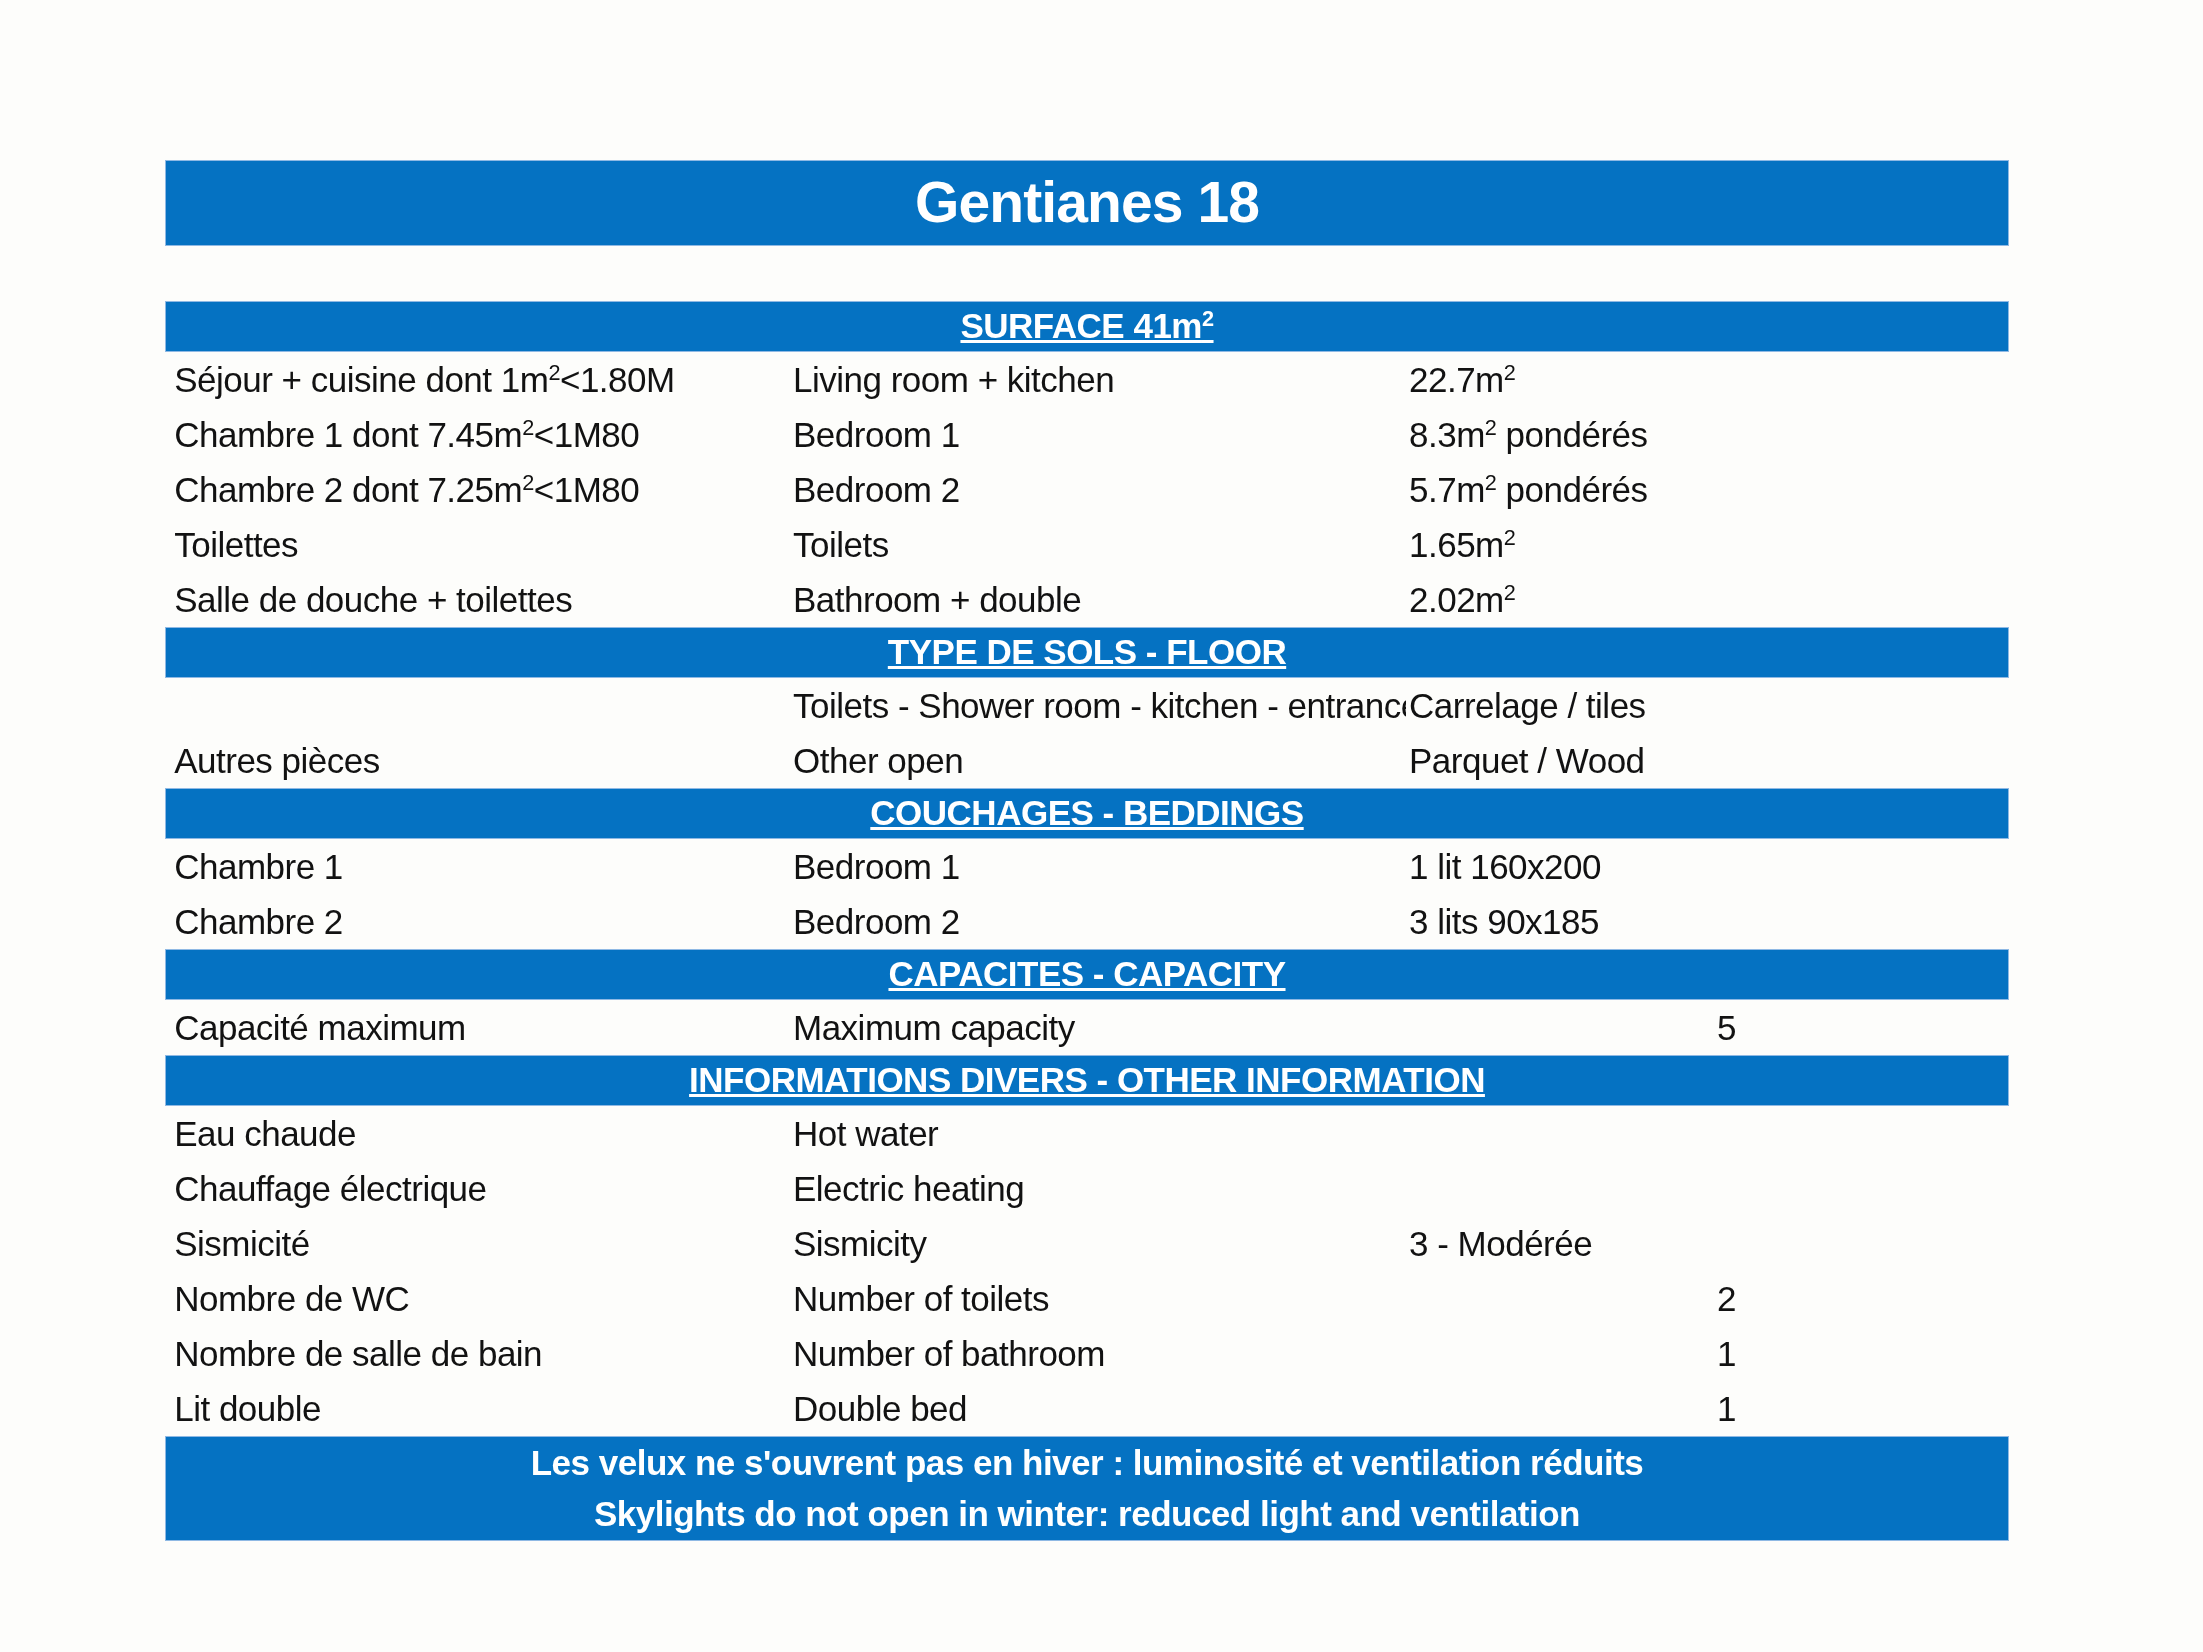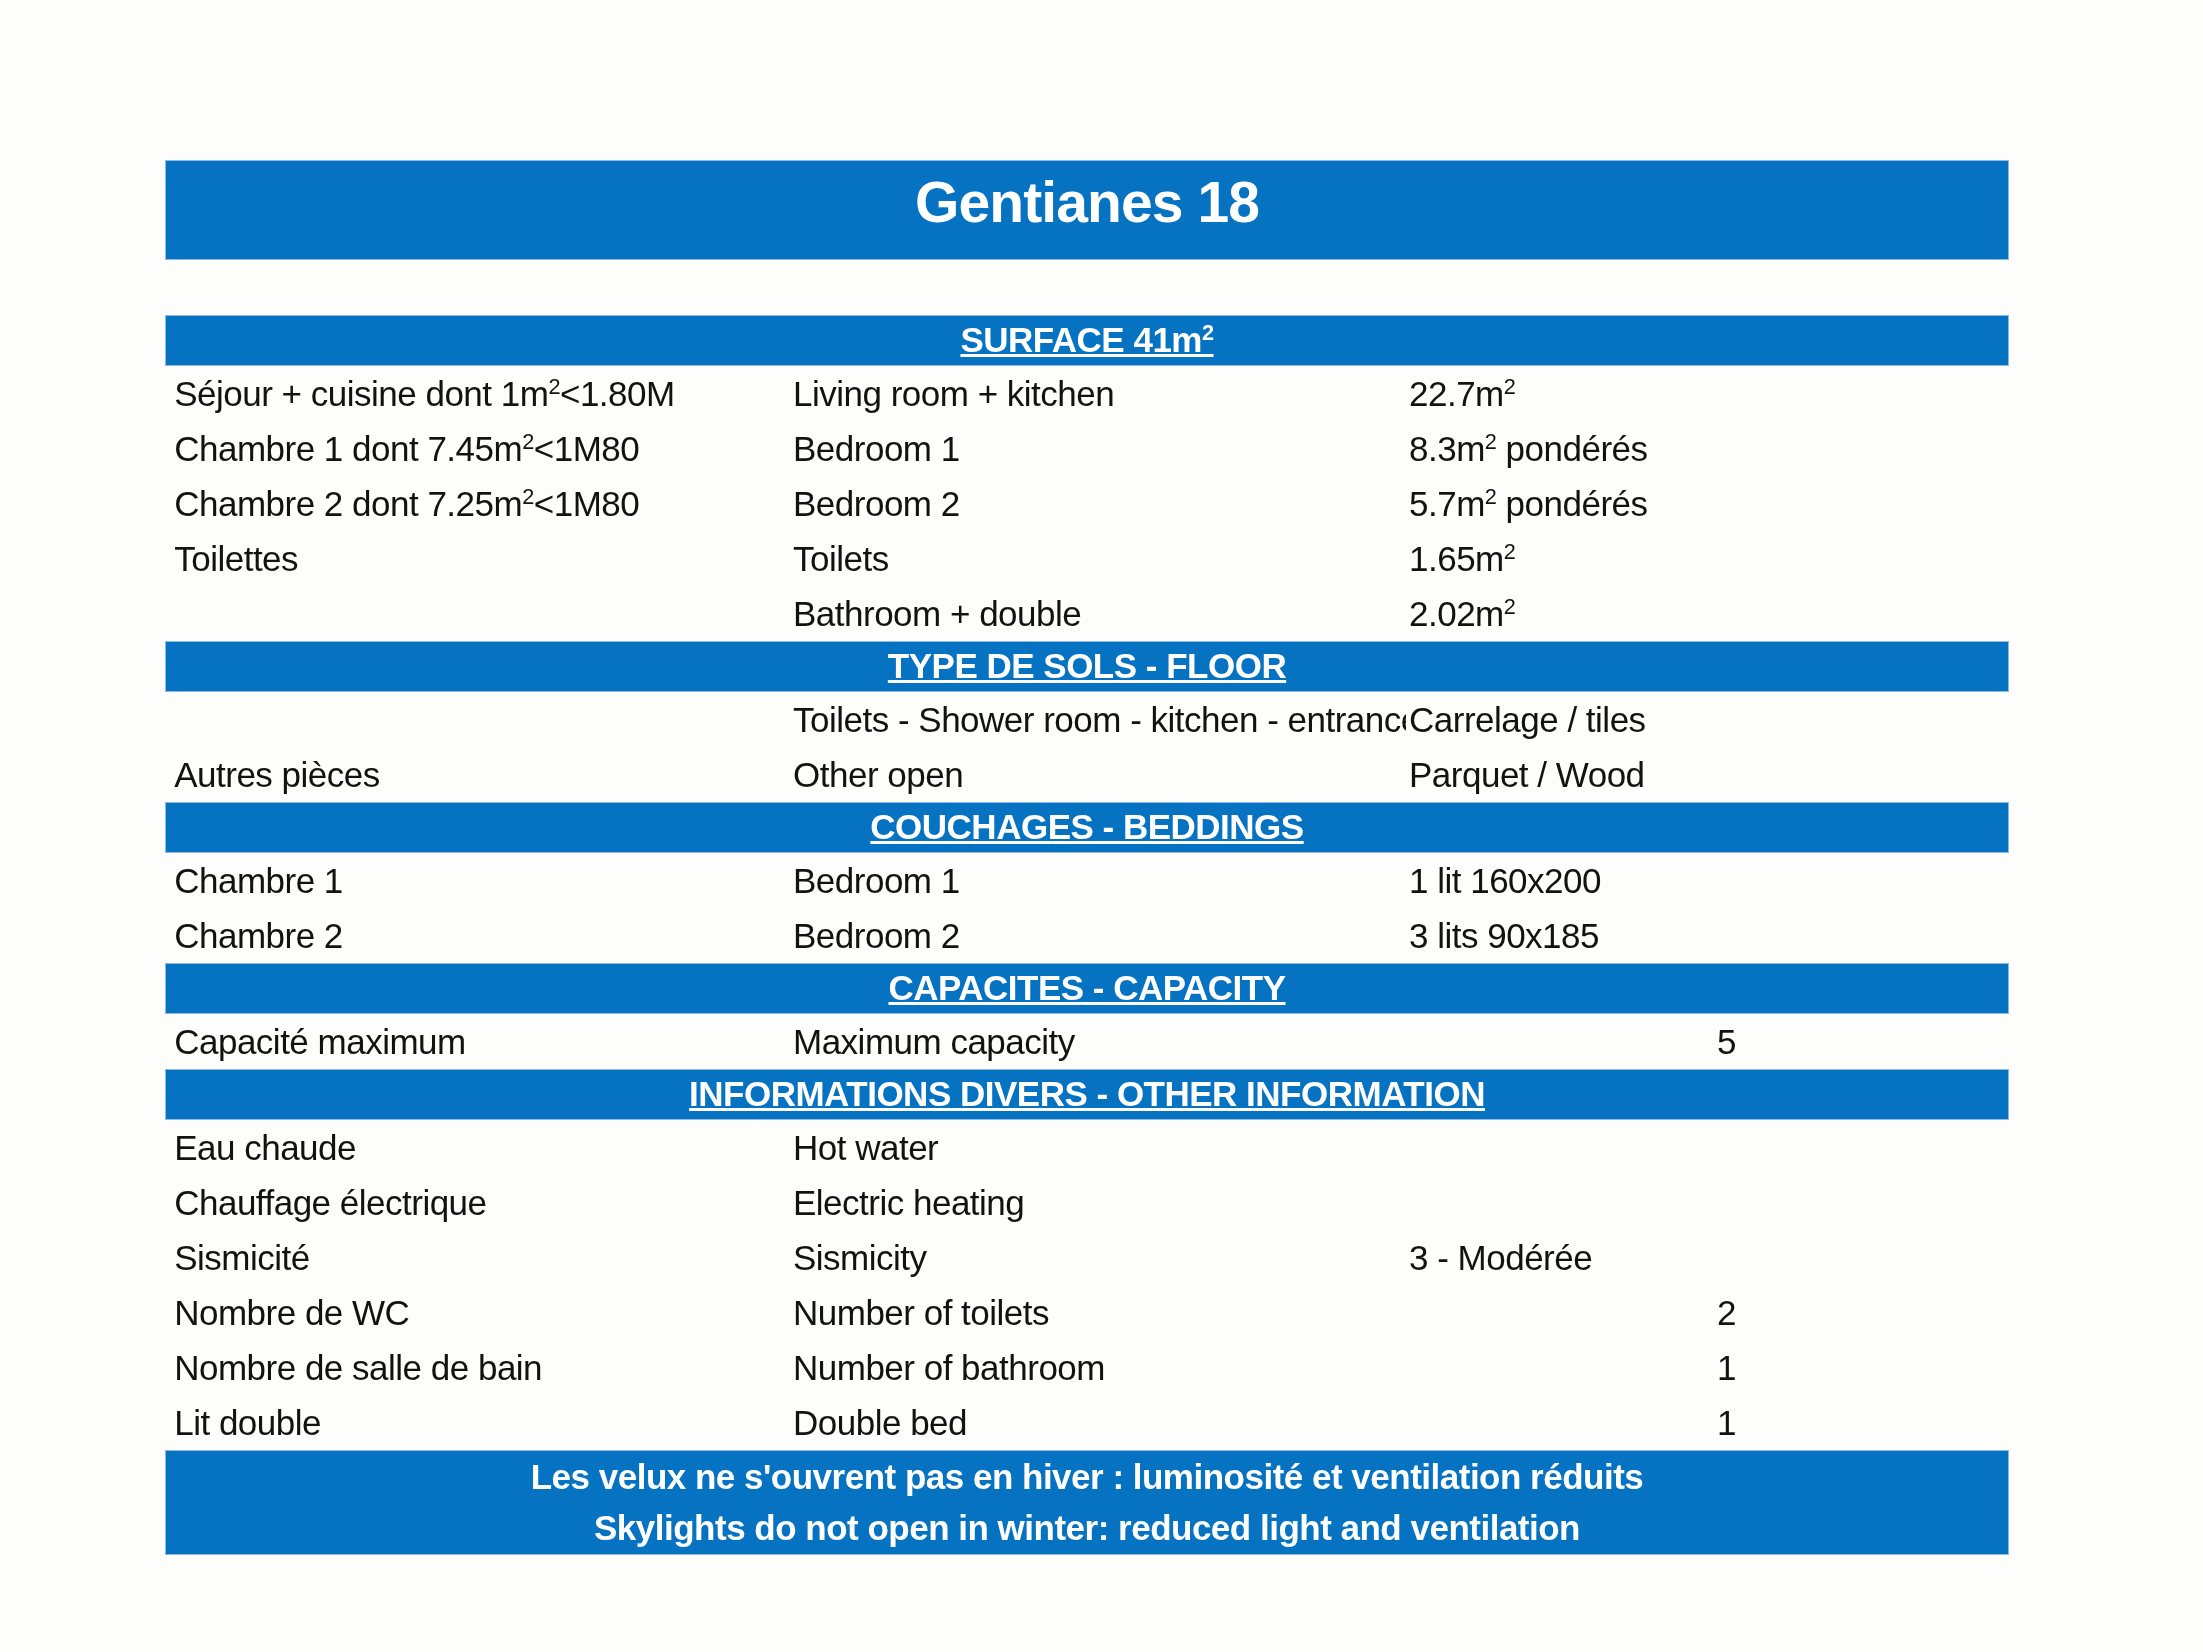--- a/index.html
+++ b/index.html
@@ -19,21 +19,21 @@
   .bar{
     background:var(--bar_blue,#0572c2);
     border:1.8px solid var(--bar_edge,#8fb9e4);
     box-sizing:border-box;
     color:var(--bar_text,#ffffff);
     font-weight:bold;
     text-align:center;
     white-space:nowrap;
   }
   .title-bar{
-    height:100px;line-height:83px;
+    height:86px;line-height:83px;
     font-size:57px;letter-spacing:-0.9px;
   }
   .spacer{height:55px;}
   .section-bar{
     height:51px;line-height:48px;
     font-size:35px;letter-spacing:-0.5px;text-decoration:underline;
   }
   .row{
     position:relative;
     height:55px;
@@ -86,20 +86,21 @@
     <span class="cell c1">Chambre 2 dont 7.25m<sup>2</sup>&lt;1M80</span>
     <span class="cell c2">Bedroom 2</span>
     <span class="cell c3">5.7m<sup>2</sup> pondérés</span>
   </div>
   <div class="row">
     <span class="cell c1">Toilettes</span>
     <span class="cell c2">Toilets</span>
     <span class="cell c3">1.65m<sup>2</sup></span>
   </div>
   <div class="row">
+    <span class="cell c1">Salle de douche + toilettes</span>
     <span class="cell c2">Bathroom + double</span>
     <span class="cell c3">2.02m<sup>2</sup></span>
   </div>
 
   <div class="bar section-bar">TYPE DE SOLS - FLOOR</div>
 
   <div class="row">
     <span class="cell c2">Toilets - Shower room - kitchen - entrance</span>
     <span class="cell c3">Carrelage / tiles</span>
   </div>

